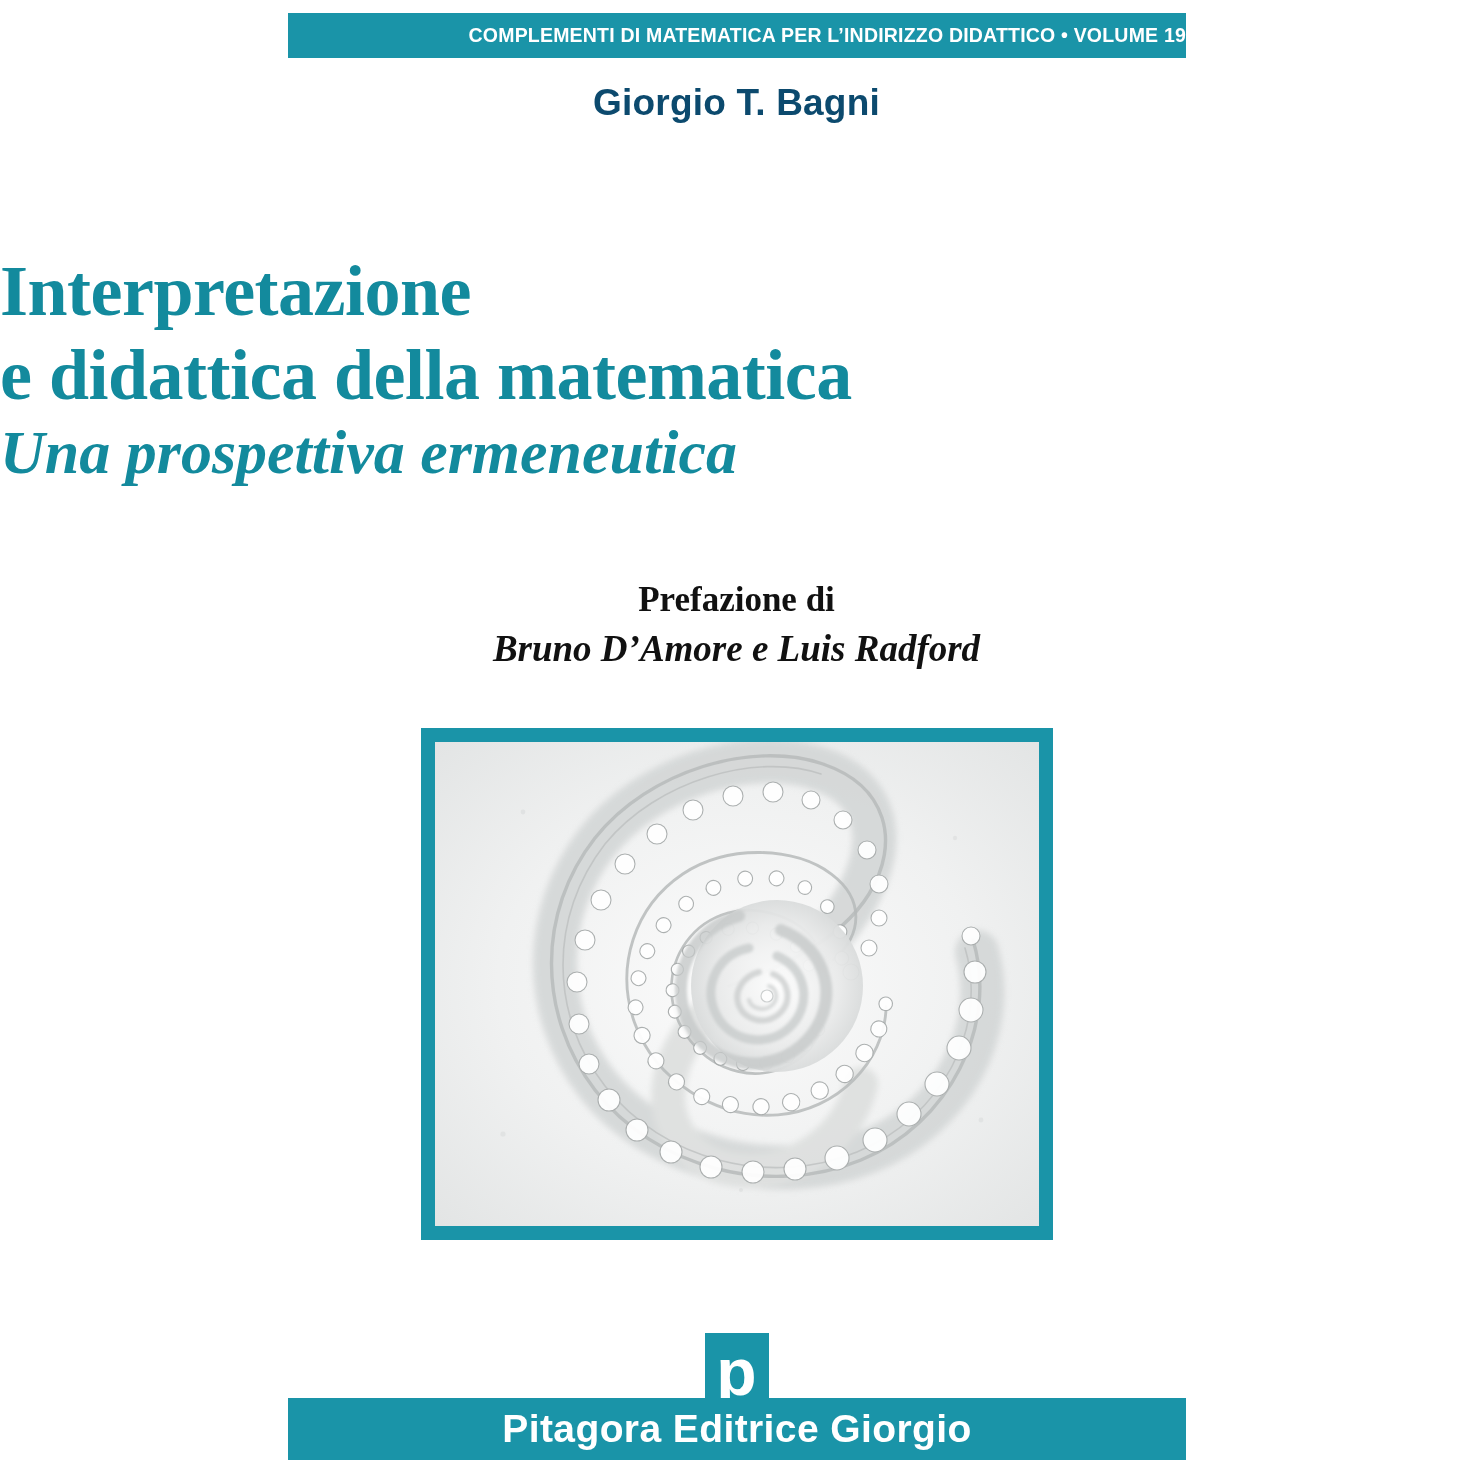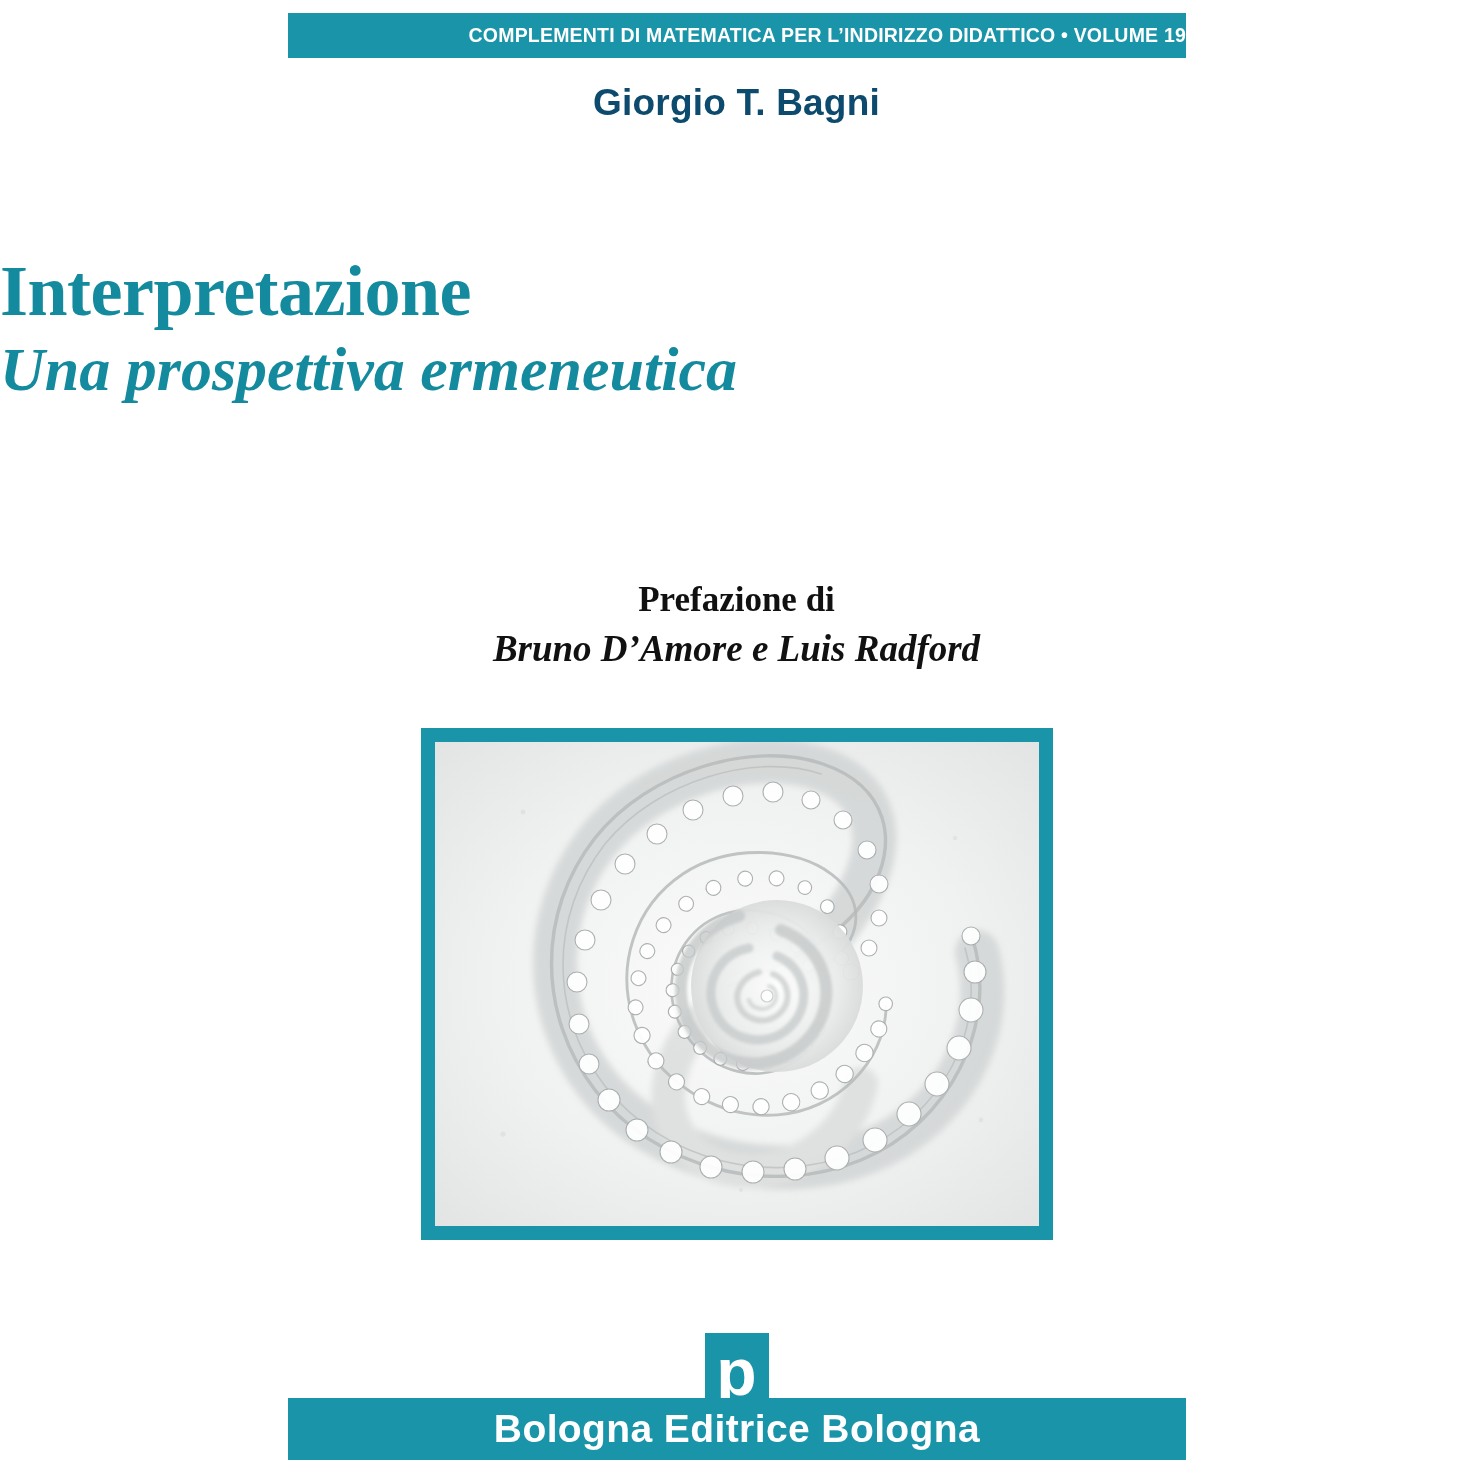--- a/index.html
+++ b/index.html
@@ -181,20 +181,21 @@
 <div class="cover">
 
   <div class="series-band">
     <span class="series-text">COMPLEMENTI DI MATEMATICA PER L’INDIRIZZO DIDATTICO • VOLUME 19</span>
   </div>
 
   <div class="author">Giorgio T. Bagni</div>
 
   <div class="title-block">
     <div class="title-line">Interpretazione</div>
+    <div class="title-line">e didattica della matematica</div>
     <div class="subtitle">Una prospettiva ermeneutica</div>
   </div>
 
   <div class="preface">
     <div class="pref-label">Prefazione di</div>
     <div class="pref-names">Bruno D’Amore e Luis Radford</div>
   </div>
 
   <div class="image-frame">
     <div class="image-inner">
@@ -353,16 +354,16 @@
         </g>
       </svg>
     </div>
   </div>
 
   <div class="logo">
     <span class="logo-letter">p</span>
   </div>
 
   <div class="publisher-band">
-    <span class="pub-text">Bologna Editrice Bologna</span>
+    <span class="pub-text">Pitagora Editrice Giorgio</span>
   </div>
 
 </div>
 
 </body></html>

